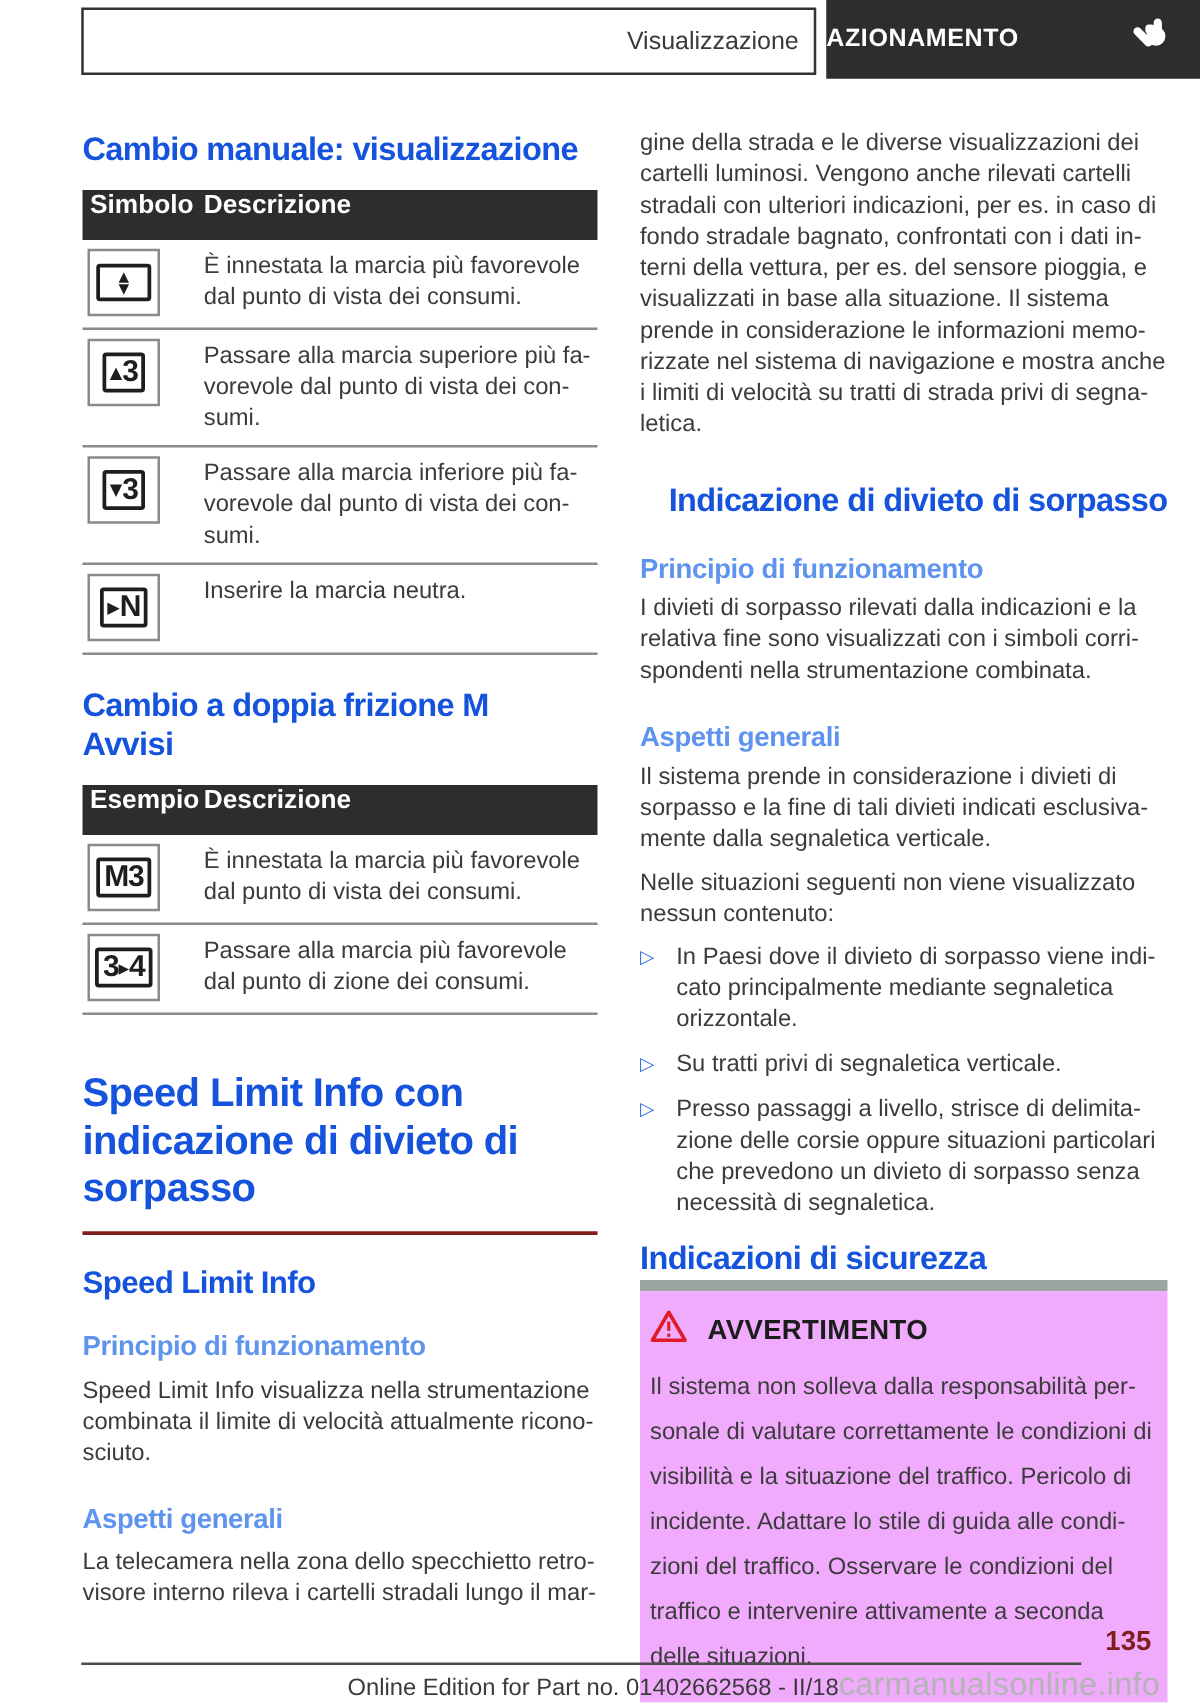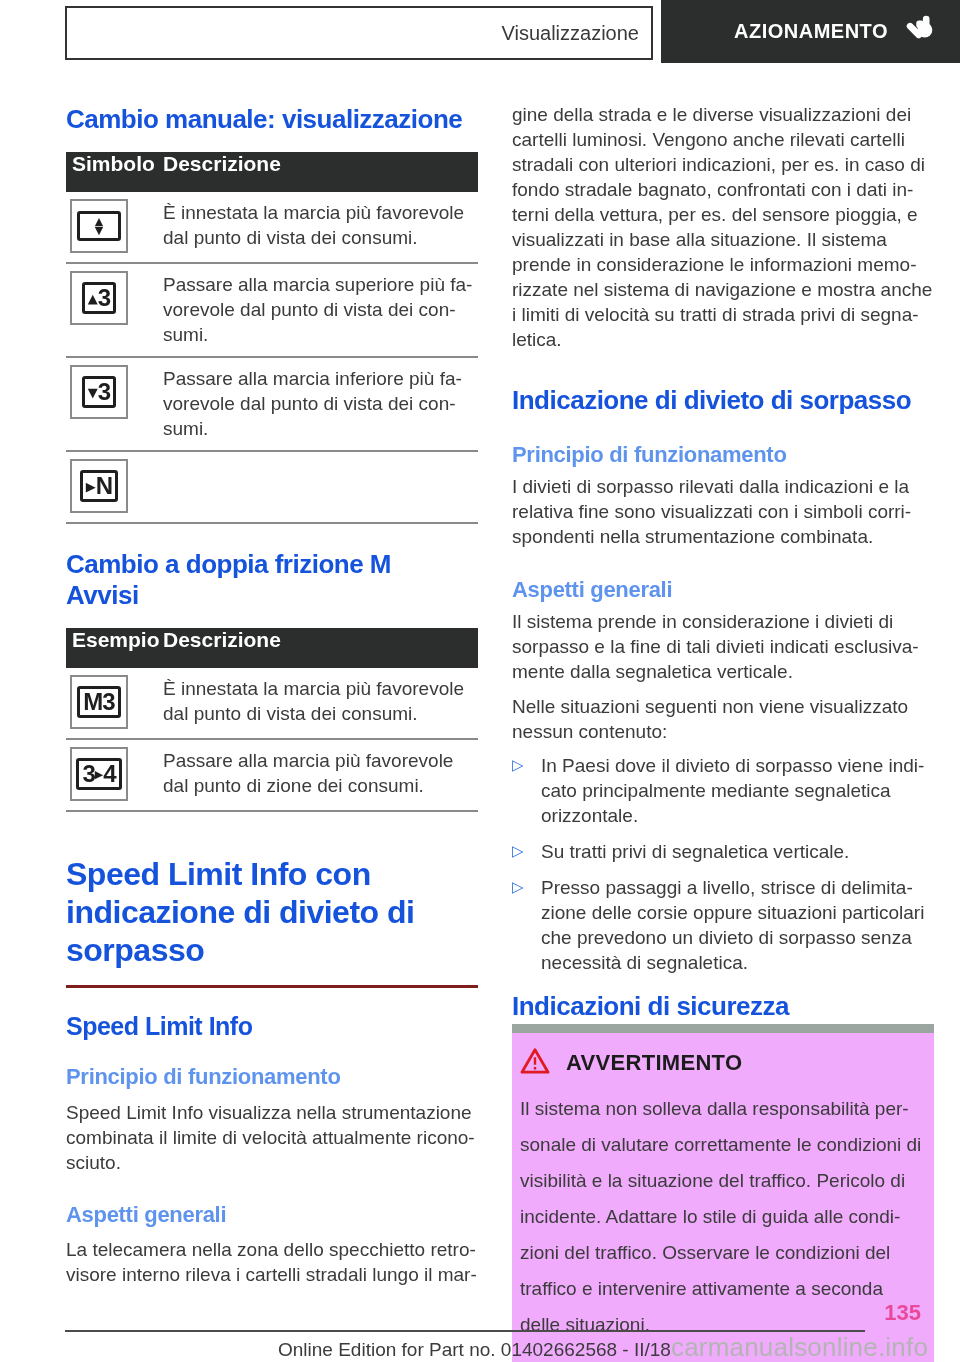--- a/index.html
+++ b/index.html
@@ -4,21 +4,21 @@
 <style>
   html,body{margin:0;padding:0;background:#ffffff;}
   .page{position:relative;width:960px;height:1362px;background:#ffffff;overflow:hidden;
         font-family:"Liberation Sans","DejaVu Sans",sans-serif;color:#3b3b3b;}
 
   
   .hdr-left{position:absolute;left:65px;top:6px;width:588px;height:54px;border:2px solid #333333;
             display:flex;align-items:center;justify-content:flex-end;padding-right:12px;box-sizing:border-box;}
   .hdr-left span{font-size:20px;color:#3a3a3a;}
   .hdr-right{position:absolute;left:661px;top:0;width:299px;height:63px;background:#2b2e2c;
-             display:flex;align-items:center;justify-content:flex-end;gap:16px;padding-right:22px;box-sizing:border-box;}
+             display:flex;align-items:center;justify-content:space-between;gap:16px;padding-right:22px;box-sizing:border-box;}
   .hdr-right .tab-label{color:#ffffff;font-weight:bold;font-size:20px;letter-spacing:.5px;}
 
   
   .col-left{position:absolute;left:66px;top:104px;width:412px;}
   .col-right{position:absolute;left:512px;top:102px;width:422px;}
 
   h1,h2,h3{margin:0;padding:0;}
   .h-big{font-size:32px;line-height:38px;font-weight:bold;color:#1553dd;letter-spacing:-.5px;
          border-bottom:3px solid #7f1d1d;padding-bottom:16px;margin-top:43px;white-space:pre;}
   .h-sec{font-size:26px;line-height:31px;font-weight:bold;color:#1553dd;letter-spacing:-.5px;white-space:pre;}
@@ -49,21 +49,21 @@
 
   
   .warn-bar{height:9px;background:#9ca6a1;margin-top:2px;}
   .warn-box{background:#f0abfc;padding:14px 8px 20px 8px;box-sizing:border-box;}
   .warn-title{display:flex;align-items:center;gap:16px;}
   .warn-title .wt{font-size:22px;font-weight:bold;color:#1c1c1c;letter-spacing:.3px;}
   .warn-p{margin-top:12px;font-size:19px;line-height:36px;color:#3b3b3b;white-space:pre;}
 
   
   .foot-rule{position:absolute;left:65px;top:1330px;width:800px;height:2px;background:#4c4c4c;}
-  .page-num{position:absolute;right:39px;top:1300px;font-size:22px;font-weight:bold;color:#ec4899;}
+  .page-num{position:absolute;right:39px;top:1300px;font-size:22px;font-weight:bold;color:#7f1d1d;}
   .foot-row{position:absolute;left:278px;top:1332px;display:flex;align-items:baseline;}
   .foot-edition{font-size:19px;color:#3b3b3b;}
   .foot-mark{font-size:26px;color:#b4b4b4;letter-spacing:.2px;}
 </style>
 </head>
 <body>
 
 <div class="page">
 
   <div class="hdr-left">
@@ -136,20 +136,21 @@
 
       <div class="tbl-row">
         <div class="icon-cell">
           <div class="gbox">
               <div class="gin gin-fit">
             <span class="tri">▶</span>
             <span class="gnum">N</span>
           </div>
             </div>
         </div>
+        <div class="txt">Inserire la marcia neutra.</div>
       </div>
     </div>
 
     <h2 class="h-sec" style="margin-top:25px;">Cambio a doppia frizione M
 Avvisi</h2>
 
     <div>
       <div class="tbl-head">
         <span class="c1">Esempio</span>
         <span class="c2">Descrizione</span>
@@ -204,21 +205,21 @@
 cartelli luminosi. Vengono anche rilevati cartelli
 stradali con ulteriori indicazioni, per es. in caso di
 fondo stradale bagnato, confrontati con i dati in-
 terni della vettura, per es. del sensore pioggia, e
 visualizzati in base alla situazione. Il sistema
 prende in considerazione le informazioni memo-
 rizzate nel sistema di navigazione e mostra anche
 i limiti di velocità su tratti di strada privi di segna-
 letica.</p>
 
-    <h2 class="h-sec" style="margin-top:33px;">Indicazione di divieto di sorpasso</h2>
+    <h2 class="h-sec" style="margin-top:33px;text-align:right;">Indicazione di divieto di sorpasso</h2>
 
     <h3 class="h-sub" style="margin-top:26px;">Principio di funzionamento</h3>
     <p class="body-p" style="margin:6px 0 0 0;">I divieti di sorpasso rilevati dalla indicazioni e la
 relativa fine sono visualizzati con i simboli corri-
 spondenti nella strumentazione combinata.</p>
 
     <h3 class="h-sub" style="margin-top:28px;">Aspetti generali</h3>
     <p class="body-p" style="margin:6px 0 0 0;">Il sistema prende in considerazione i divieti di
 sorpasso e la fine di tali divieti indicati esclusiva-
 mente dalla segnaletica verticale.</p>

